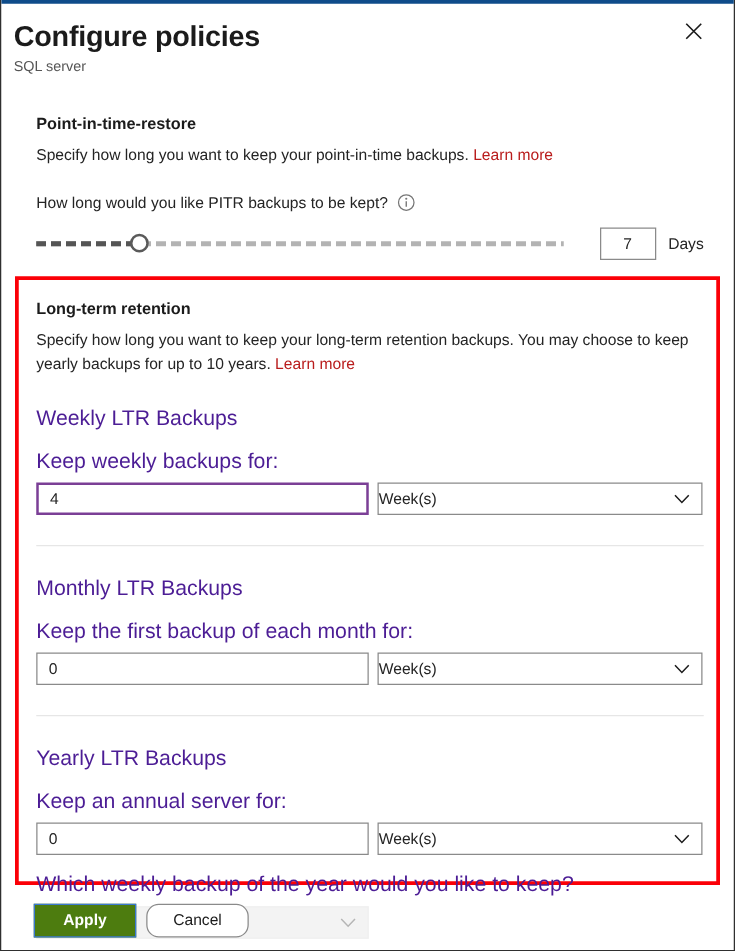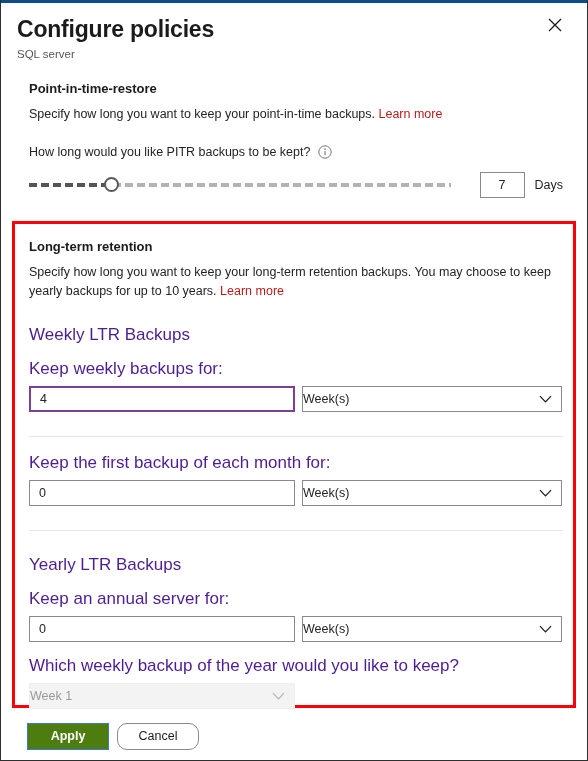--- a/index.html
+++ b/index.html
@@ -29,21 +29,21 @@
     background: #0f4c8a;
   }
 
   
   .header {
     position: absolute;
     top: 3px;
     left: 0;
     width: 588px;
     box-sizing: border-box;
-    padding: 11px 22px 0 16px;
+    padding: 11px 22px 0 10px;
   }
   .title {
     font-size: 23px;
     font-weight: 600;
     color: #1b1b1b;
     letter-spacing: -0.2px;
     line-height: 30px;
     margin: 0;
   }
   .subtitle {
@@ -79,21 +79,21 @@
     line-height: 19px;
   }
   .link {
     color: #b91c1c;
     text-decoration: none;
     cursor: pointer;
   }
 
   .pitr {
     position: absolute;
-    top: 80px;
+    top: 90px;
     left: 28px;
     width: 534px;
   }
   .pitr .desc { margin-top: 7px; }
   .q-row {
     display: flex;
     align-items: center;
     margin-top: 21px;
     font-size: 12.5px;
     color: #242424;
@@ -350,20 +350,21 @@
               <path d="M1 1.2 L6.5 7 L12 1.2" stroke="currentColor" stroke-width="1.2" fill="none"></path>
             </svg>
           </span>
         </div>
       </div>
     </div>
 
     <div class="divider"></div>
 
     <div class="group">
+      <div class="sub-label group-title">Monthly LTR Backups</div>
       <div class="sub-label group-question">Keep the first backup of each month for:</div>
       <div class="field-row">
         <input class="text-input" type="text" value="0" style="">
         <div class="select-box">
           <span>Week(s)</span>
           <span class="chev">
             <svg width="13" height="9" viewBox="0 0 13 9" aria-hidden="true">
               <path d="M1 1.2 L6.5 7 L12 1.2" stroke="currentColor" stroke-width="1.2" fill="none"></path>
             </svg>
           </span>

